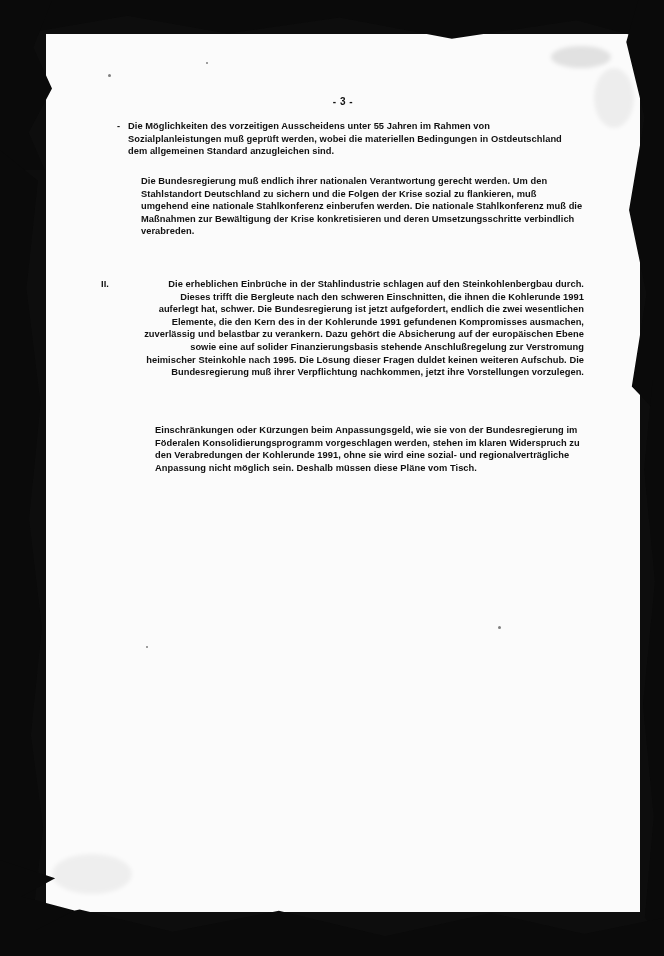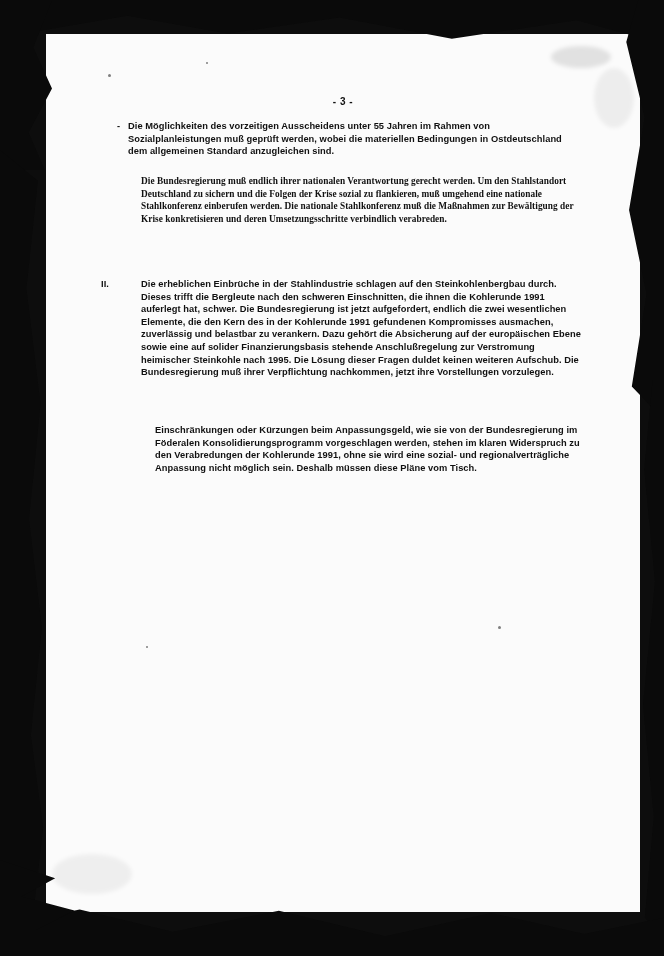--- a/index.html
+++ b/index.html
@@ -95,23 +95,23 @@
     left: 82px;
     top: 86px;
     width: 455px;
   }
   .dash-item .dash {
     position: absolute;
     left: -11px;
     top: 0;
   }
 
-  .para-1 { left: 95px; top: 141px; width: 443px; font-family: Liberation Serif, serif; }
+  .para-1 { left: 95px; top: 141px; width: 443px; }
   .numeral-II { left: 55px; top: 244px; width: 24px; }
-  .para-2 { left: 95px; top: 244px; width: 443px; }
+  .para-2 { left: 95px; top: 244px; width: 443px; text-align: right; }
   .para-3 { left: 109px; top: 390px; width: 443px; }
 
   
   .speck {
     position: absolute;
     background: #1a1a1a;
     border-radius: 50%;
     opacity: 0.55;
   }
 </style>

